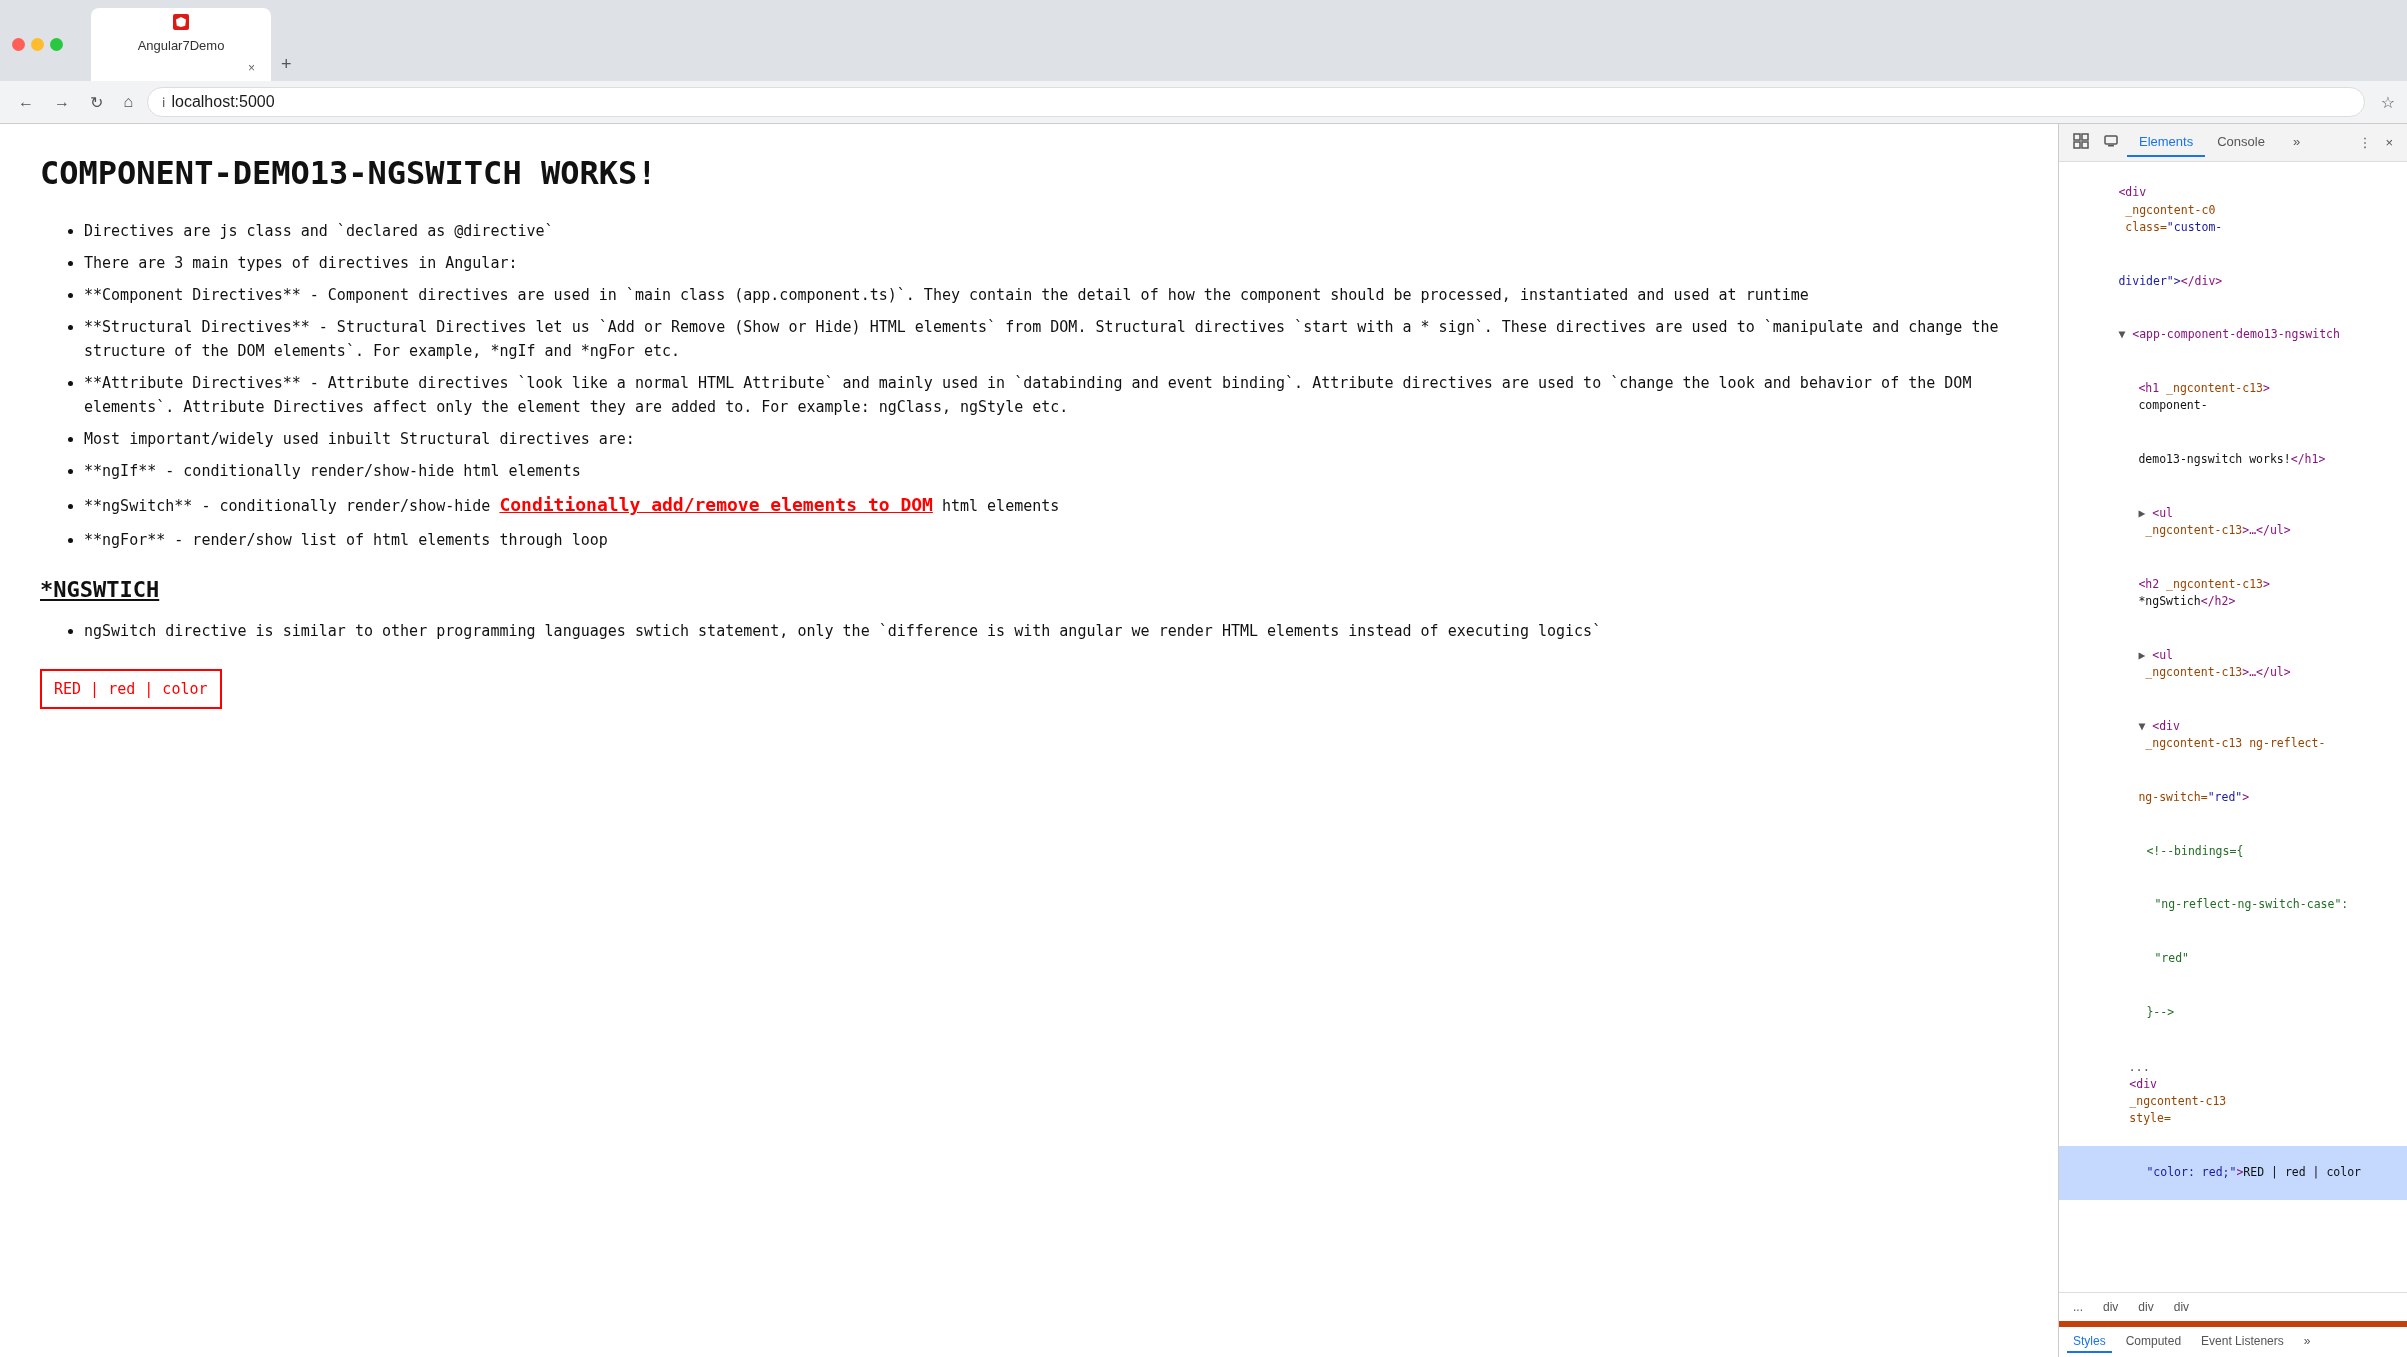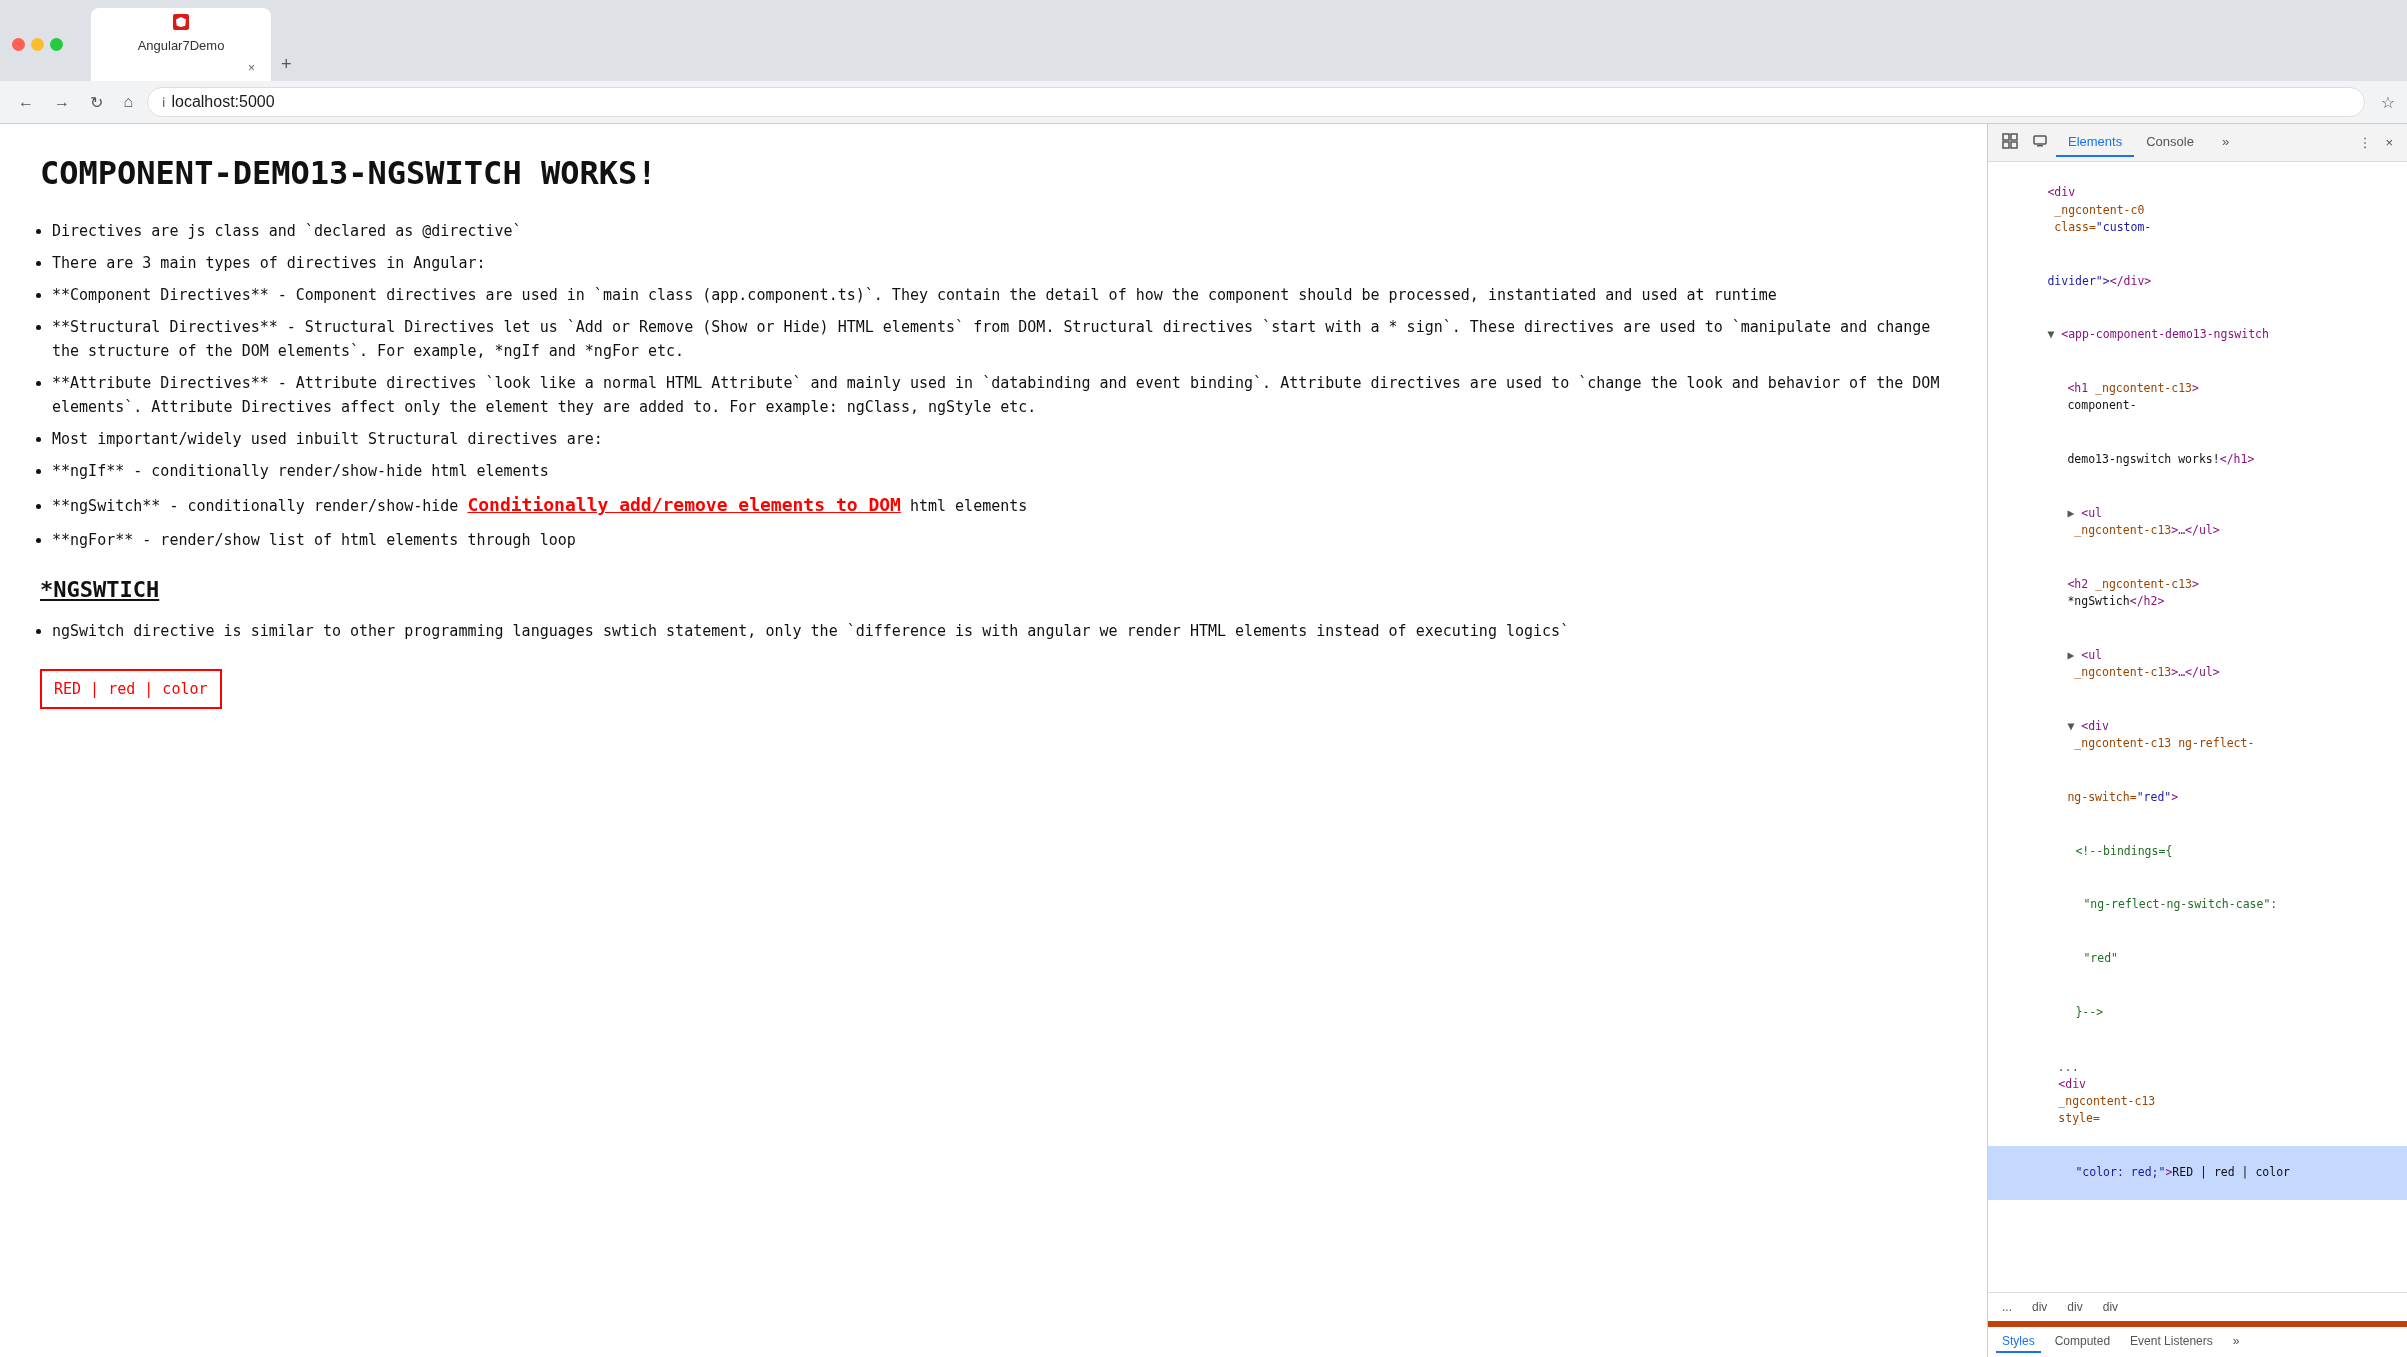--- a/index.html
+++ b/index.html
@@ -25,28 +25,28 @@
     .address-icon { color: #555; font-size: 13px; }
     .address-text { font-size: 16px; color: #1a1a1a; }
     .star-btn { color: #555; margin-left: 8px; font-size: 16px; }
 
     
     .main-content { display: flex; flex: 1; overflow: hidden; }
 
     
     .page-content { flex: 1; overflow-y: auto; padding: 24px 40px; font-family: monospace; font-size: 15px; line-height: 1.6; color: #111; }
     .page-title { font-size: 32px; font-weight: 700; font-family: monospace; margin-bottom: 20px; }
-    .page-content ul { margin-left: 12px; margin-bottom: 10px; }
+    .page-content ul { margin-left: 44px; margin-bottom: 10px; }
     .page-content li { margin-bottom: 8px; }
     .section-heading { font-size: 22px; font-weight: 700; font-family: monospace; text-decoration: underline; margin: 20px 0 12px; }
     .red-box { border: 2px solid red; display: inline-block; padding: 6px 12px; margin-top: 16px; color: red; font-size: 15px; font-family: monospace; }
     .highlight-annotation { color: red; font-weight: 700; font-size: 18px; text-decoration: underline; position: relative; }
 
     
-    .devtools-panel { width: 420px; border-left: 1px solid #ccc; display: flex; flex-direction: column; background: #fff; flex-shrink: 0; font-size: 12px; }
+    .devtools-panel { width: 349px; border-left: 1px solid #ccc; display: flex; flex-direction: column; background: #fff; flex-shrink: 0; font-size: 12px; }
     .devtools-header { display: flex; align-items: center; padding: 4px 8px; border-bottom: 1px solid #ddd; background: #f3f3f3; gap: 2px; }
     .devtools-header-btn { background: none; border: none; cursor: pointer; padding: 4px 6px; font-size: 13px; color: #555; border-radius: 3px; }
     .devtools-tabs { display: flex; gap: 0; }
     .devtools-tab { padding: 6px 12px; font-size: 13px; cursor: pointer; border-bottom: 2px solid transparent; color: #555; }
     .devtools-tab.active { color: #1a73e8; border-bottom: 2px solid #1a73e8; }
     .devtools-more { margin-left: 4px; }
     .devtools-close { margin-left: auto; }
     .devtools-body { flex: 1; overflow-y: auto; padding: 4px 0; font-family: monospace; font-size: 11.5px; }
 
     

